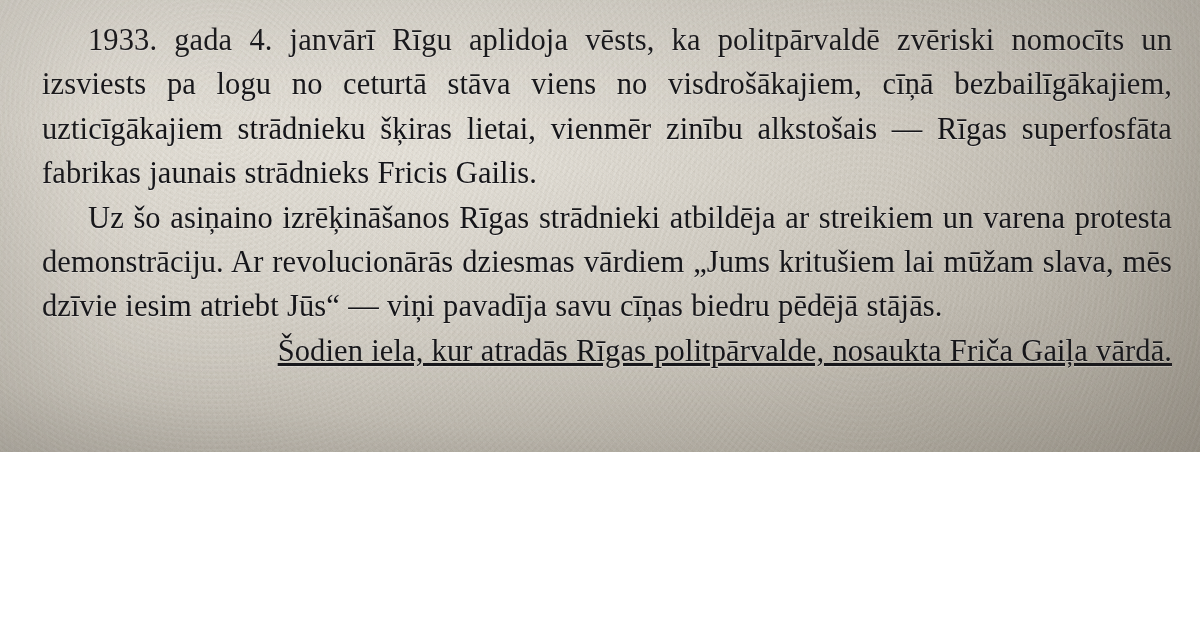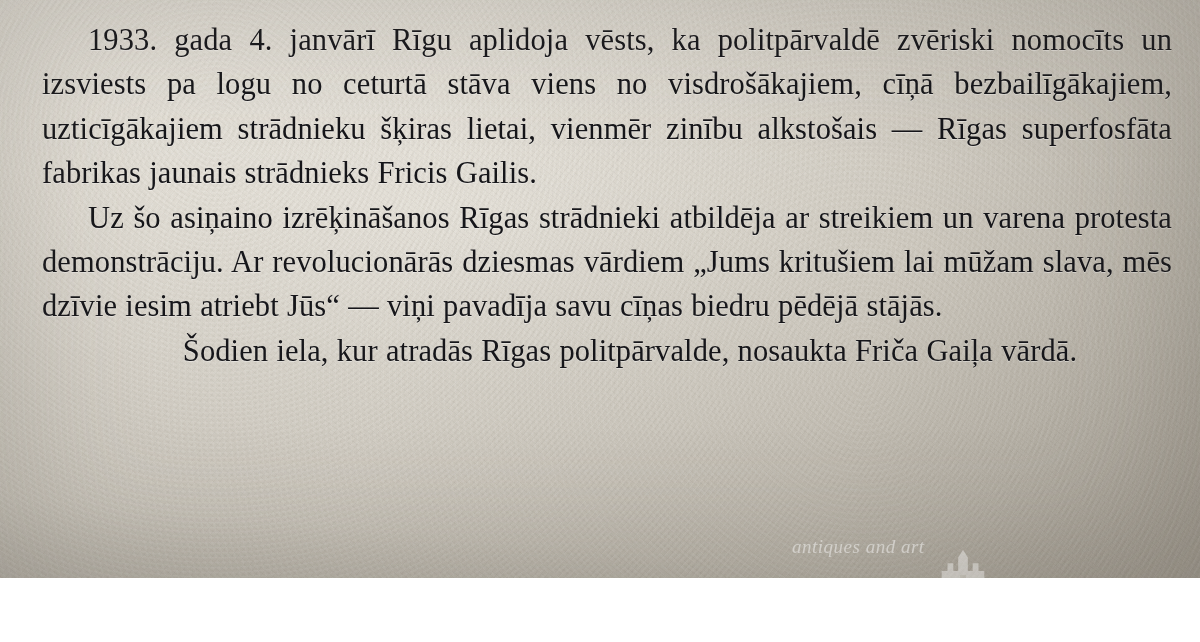--- a/index.html
+++ b/index.html
@@ -3,21 +3,21 @@
 <meta charset="utf-8">
 <style>
   html, body {
     margin: 0;
     padding: 0;
     background: #ffffff;
   }
   #page {
     position: relative;
     width: 1200px;
-    height: 578px;
+    height: 452px;
     overflow: hidden;
     background: #d8d4cb;
   }
   
   .paper-base {
     position: absolute;
     inset: 0;
     background:
       radial-gradient(ellipse 900px 520px at 40% 38%, #e3dfd6 0%, #dcd7cd 45%, #cfcabf 78%, #c3bdb2 100%);
   }
@@ -62,21 +62,21 @@
     text-justify: inter-word;
     letter-spacing: 0.1px;
     word-spacing: 0.5px;
     text-shadow: 0 1px 0 rgba(255,255,255,0.35);
   }
   .para {
     margin: 0;
     text-indent: 46px;
     text-align: justify;
   }
-  .para:last-child { text-align: center; }
+  .para:last-child { text-align: right; text-decoration: underline; }
 
   
   .watermark {
     position: absolute;
     left: 704px;
     top: 530px;
     width: 470px;
     height: 105px;
     pointer-events: none;
   }

